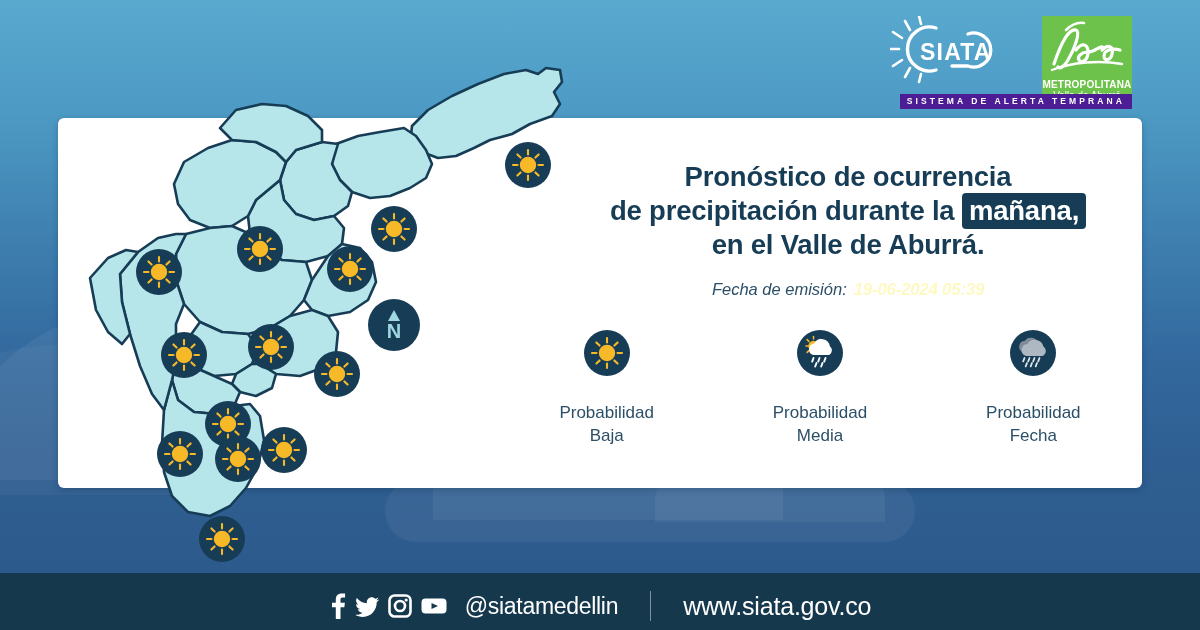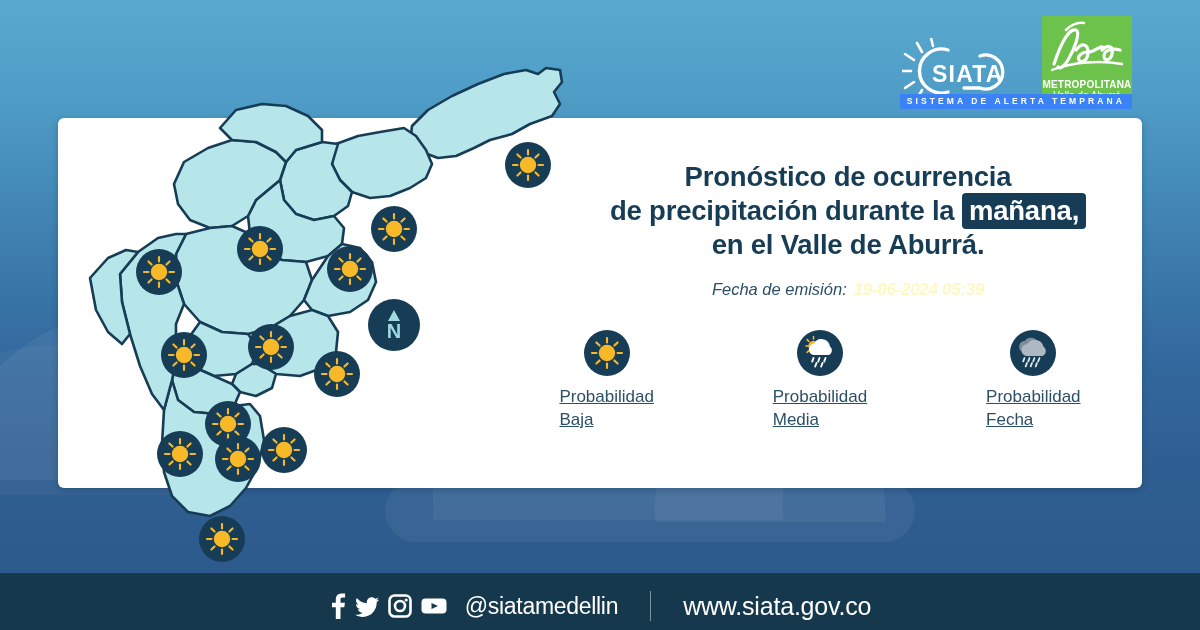--- a/index.html
+++ b/index.html
@@ -41,32 +41,32 @@
   .cloud-bot:before {
     content:""; position:absolute; left:48px; top:-32px; width:350px; height:72px;
     background:rgba(255,255,255,0.055); border-radius:40px 40px 0 0;
   }
   .cloud-bot:after {
     content:""; position:absolute; left:270px; top:-14px; width:230px; height:56px;
     background:rgba(255,255,255,0.055); border-radius:34px 34px 0 0;
   }
 
   
-  .logos { position:absolute; right:68px; top:16px; display:flex; align-items:flex-end; gap:12px; }
+  .logos { position:absolute; right:68px; top:16px; display:flex; align-items:flex-start; gap:24px; }
   .siata-logo { position:relative; width:128px; height:68px; }
   .area-logo {
     width:90px; height:90px; background:#6cc24a; position:relative;
     display:flex; flex-direction:column; align-items:center; justify-content:flex-end;
     padding-bottom:5px;
   }
   .area-script { position:absolute; left:6px; top:4px; width:78px; height:56px; }
   .area-l1 { color:#fff; font-size:10px; font-weight:bold; letter-spacing:.2px; line-height:11px; }
   .area-l2 { color:#fff; font-size:10px; line-height:11px; }
   .tagline {
-    position:absolute; right:68px; top:94px; background:#3b82f6; color:#fff;
+    position:absolute; right:68px; top:94px; background:#4c1d95; color:#fff;
     font-size:8.5px; font-weight:bold; letter-spacing:3.1px; padding:2px 7px 3px 7px;
     white-space:nowrap;
   }
 
   
   .card {
     position:absolute; left:58px; top:118px; width:1084px; height:370px;
     background:#ffffff; border-radius:6px;
     box-shadow:0 2px 6px rgba(10,40,70,.28);
   }
@@ -94,21 +94,21 @@
   .date-label { color:#2c4f68; font-size:16.5px; }
   .date-value { color:#fef9c3; font-size:17px; font-weight:bold; letter-spacing:-.3px; }
 
   .legend {
     position:absolute; left:500px; top:330px; width:640px;
     display:flex; justify-content:space-around; align-items:flex-start;
   }
   .leg-item { width:180px; display:flex; flex-direction:column; align-items:center; }
   .leg-icon { width:46px; height:46px; }
   .leg-label {
-    margin-top:9px; color:#2c4f68; font-size:17px; line-height:23px; text-align:left;text-decoration:underline;
+    margin-top:25px; color:#2c4f68; font-size:17px; line-height:23px; text-align:center;
   }
 
   
   .footer {
     position:absolute; left:0; top:573px; width:1200px; height:66px;
     background:#15384d; display:flex; align-items:center; justify-content:center; gap:0;
   }
   .f-inner { display:flex; align-items:center; gap:18px; }
   .socials { display:flex; align-items:center; gap:9px; }
   .socials svg { display:block; }

